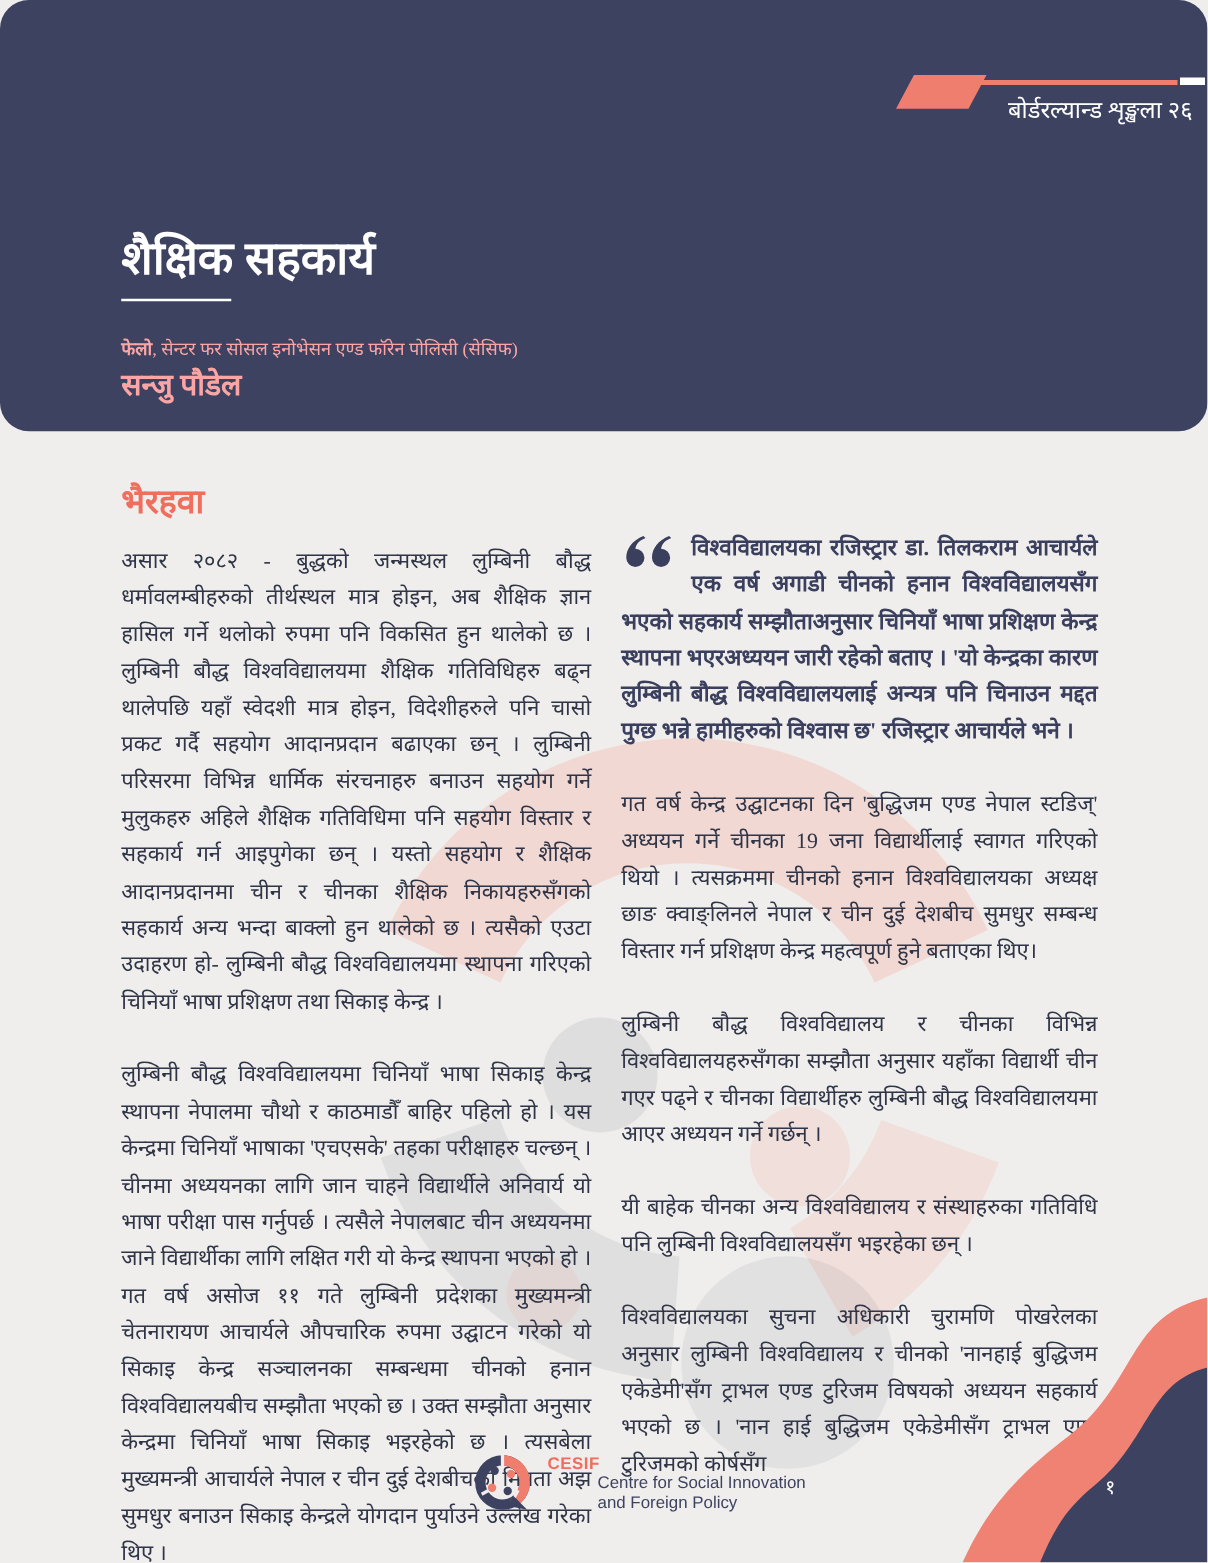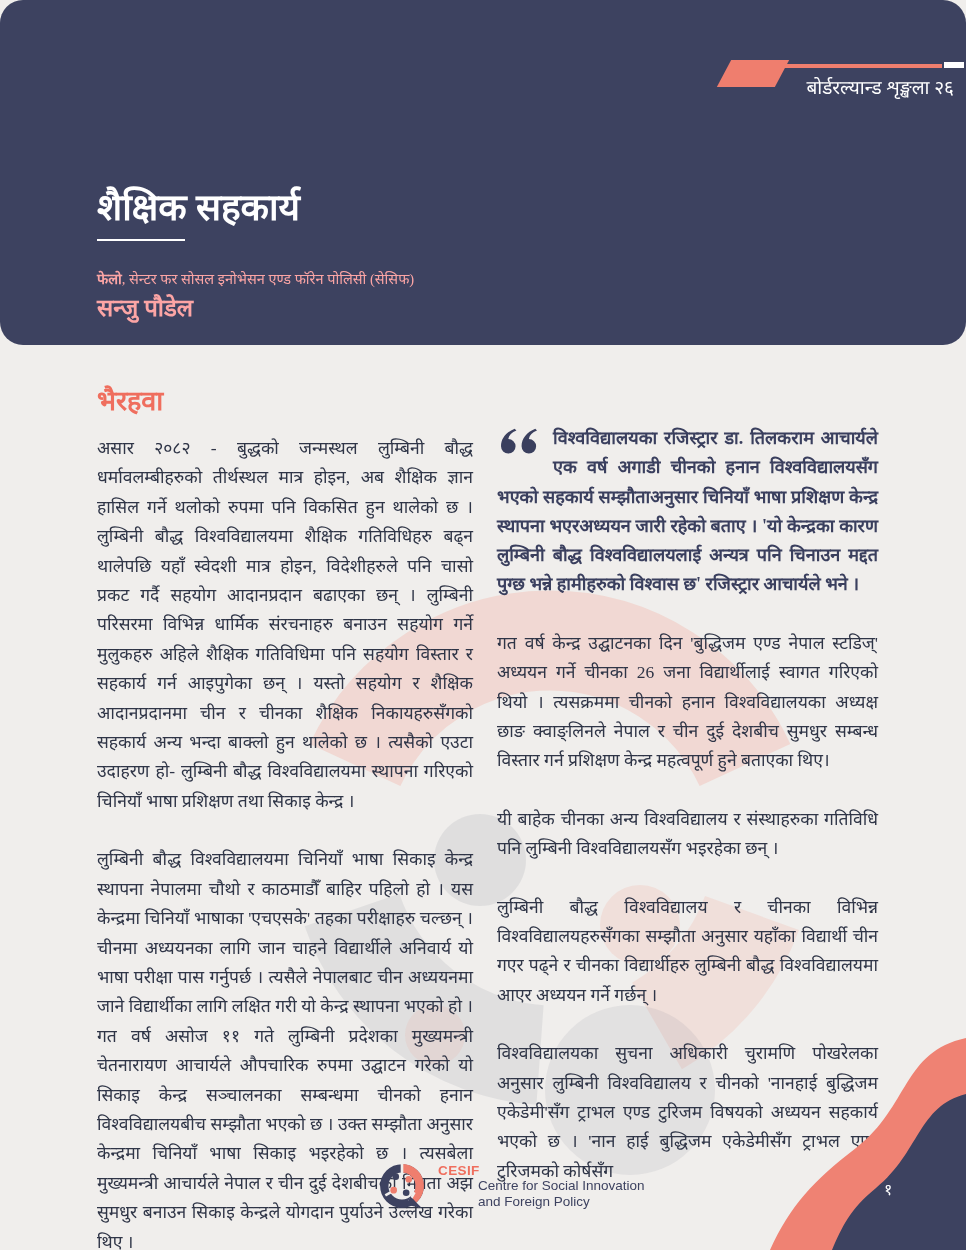--- a/index.html
+++ b/index.html
@@ -91,23 +91,23 @@
     <p class="pull-quote">
       <span class="quote-icon">
         <svg viewBox="0 0 100 70">
           <g fill="#3a3f5e">
             <path d="M40 4 C20 12 8 27 8 45 a17 17 0 1 0 17 -17 c1.5 -9 8 -16 19 -20 Z"></path>
             <path d="M88 4 C68 12 56 27 56 45 a17 17 0 1 0 17 -17 c1.5 -9 8 -16 19 -20 Z"></path>
           </g>
         </svg>
       </span><span>विश्वविद्यालयका रजिस्ट्रार  डा. तिलकराम आचार्यले एक वर्ष अगाडी चीनको हनान विश्वविद्यालयसँग भएको सहकार्य सम्झौताअनुसार चिनियाँ भाषा प्रशिक्षण केन्द्र स्थापना भएरअध्ययन जारी रहेको बताए । 'यो केन्द्रका कारण लुम्बिनी बौद्ध विश्वविद्यालयलाई अन्यत्र पनि चिनाउन मद्दत पुग्छ भन्ने हामीहरुको विश्वास छ' रजिस्ट्रार आचार्यले भने ।</span>
     </p>
-    <p>गत वर्ष केन्द्र उद्घाटनका दिन 'बुद्धिजम एण्ड नेपाल स्टडिज्' अध्ययन गर्ने  चीनका 26 जना  विद्यार्थीलाई स्वागत  गरिएको थियो । त्यसक्रममा चीनको हनान विश्वविद्यालयका अध्यक्ष छाङ क्वाङ्लिनले नेपाल र चीन दुई देशबीच सुमधुर सम्बन्ध विस्तार गर्न प्रशिक्षण केन्द्र महत्वपूर्ण हुने बताएका थिए।</p>
+    <p>गत वर्ष केन्द्र उद्घाटनका दिन 'बुद्धिजम एण्ड नेपाल स्टडिज्' अध्ययन गर्ने  चीनका 19 जना  विद्यार्थीलाई स्वागत  गरिएको थियो । त्यसक्रममा चीनको हनान विश्वविद्यालयका अध्यक्ष छाङ क्वाङ्लिनले नेपाल र चीन दुई देशबीच सुमधुर सम्बन्ध विस्तार गर्न प्रशिक्षण केन्द्र महत्वपूर्ण हुने बताएका थिए।</p>
+    <p>लुम्बिनी बौद्ध विश्वविद्यालय र चीनका विभिन्न विश्वविद्यालयहरुसँगका सम्झौता अनुसार यहाँका विद्यार्थी चीन गएर पढ्ने र चीनका विद्यार्थीहरु लुम्बिनी बौद्ध विश्वविद्यालयमा आएर अध्ययन गर्ने गर्छन् ।</p>
     <p>यी बाहेक चीनका अन्य विश्वविद्यालय र संस्थाहरुका गतिविधि पनि लुम्बिनी विश्वविद्यालयसँग भइरहेका छन् ।</p>
-    <p>लुम्बिनी बौद्ध विश्वविद्यालय र चीनका विभिन्न विश्वविद्यालयहरुसँगका सम्झौता अनुसार यहाँका विद्यार्थी चीन गएर पढ्ने र चीनका विद्यार्थीहरु लुम्बिनी बौद्ध विश्वविद्यालयमा आएर अध्ययन गर्ने गर्छन् ।</p>
     <p>विश्वविद्यालयका सुचना अधिकारी चुरामणि पोखरेलका अनुसार लुम्बिनी विश्वविद्यालय र चीनको 'नानहाई बुद्धिजम एकेडेमी'सँग ट्राभल एण्ड टुरिजम विषयको अध्ययन सहकार्य भएको छ । 'नान हाई बुद्धिजम एकेडेमीसँग ट्राभल एण्ड टुरिजमको कोर्षसँग</p>
   </div>
 
   <div class="footer-logo">
     <svg class="mark" viewBox="0 0 48 48">
       <circle cx="24" cy="24" r="17" fill="none" stroke="#3d4260" stroke-width="8"></circle>
       <path d="M24 7 A17 17 0 0 1 35 37" fill="none" stroke="#ef7e6e" stroke-width="8"></path>
       <line x1="24" y1="2" x2="24" y2="12" stroke="#f0eeec" stroke-width="2.5"></line>
       <line x1="8" y1="33" x2="17" y2="28" stroke="#f0eeec" stroke-width="2.5"></line>
       <line x1="31" y1="39" x2="36" y2="30" stroke="#f0eeec" stroke-width="2.5"></line>

